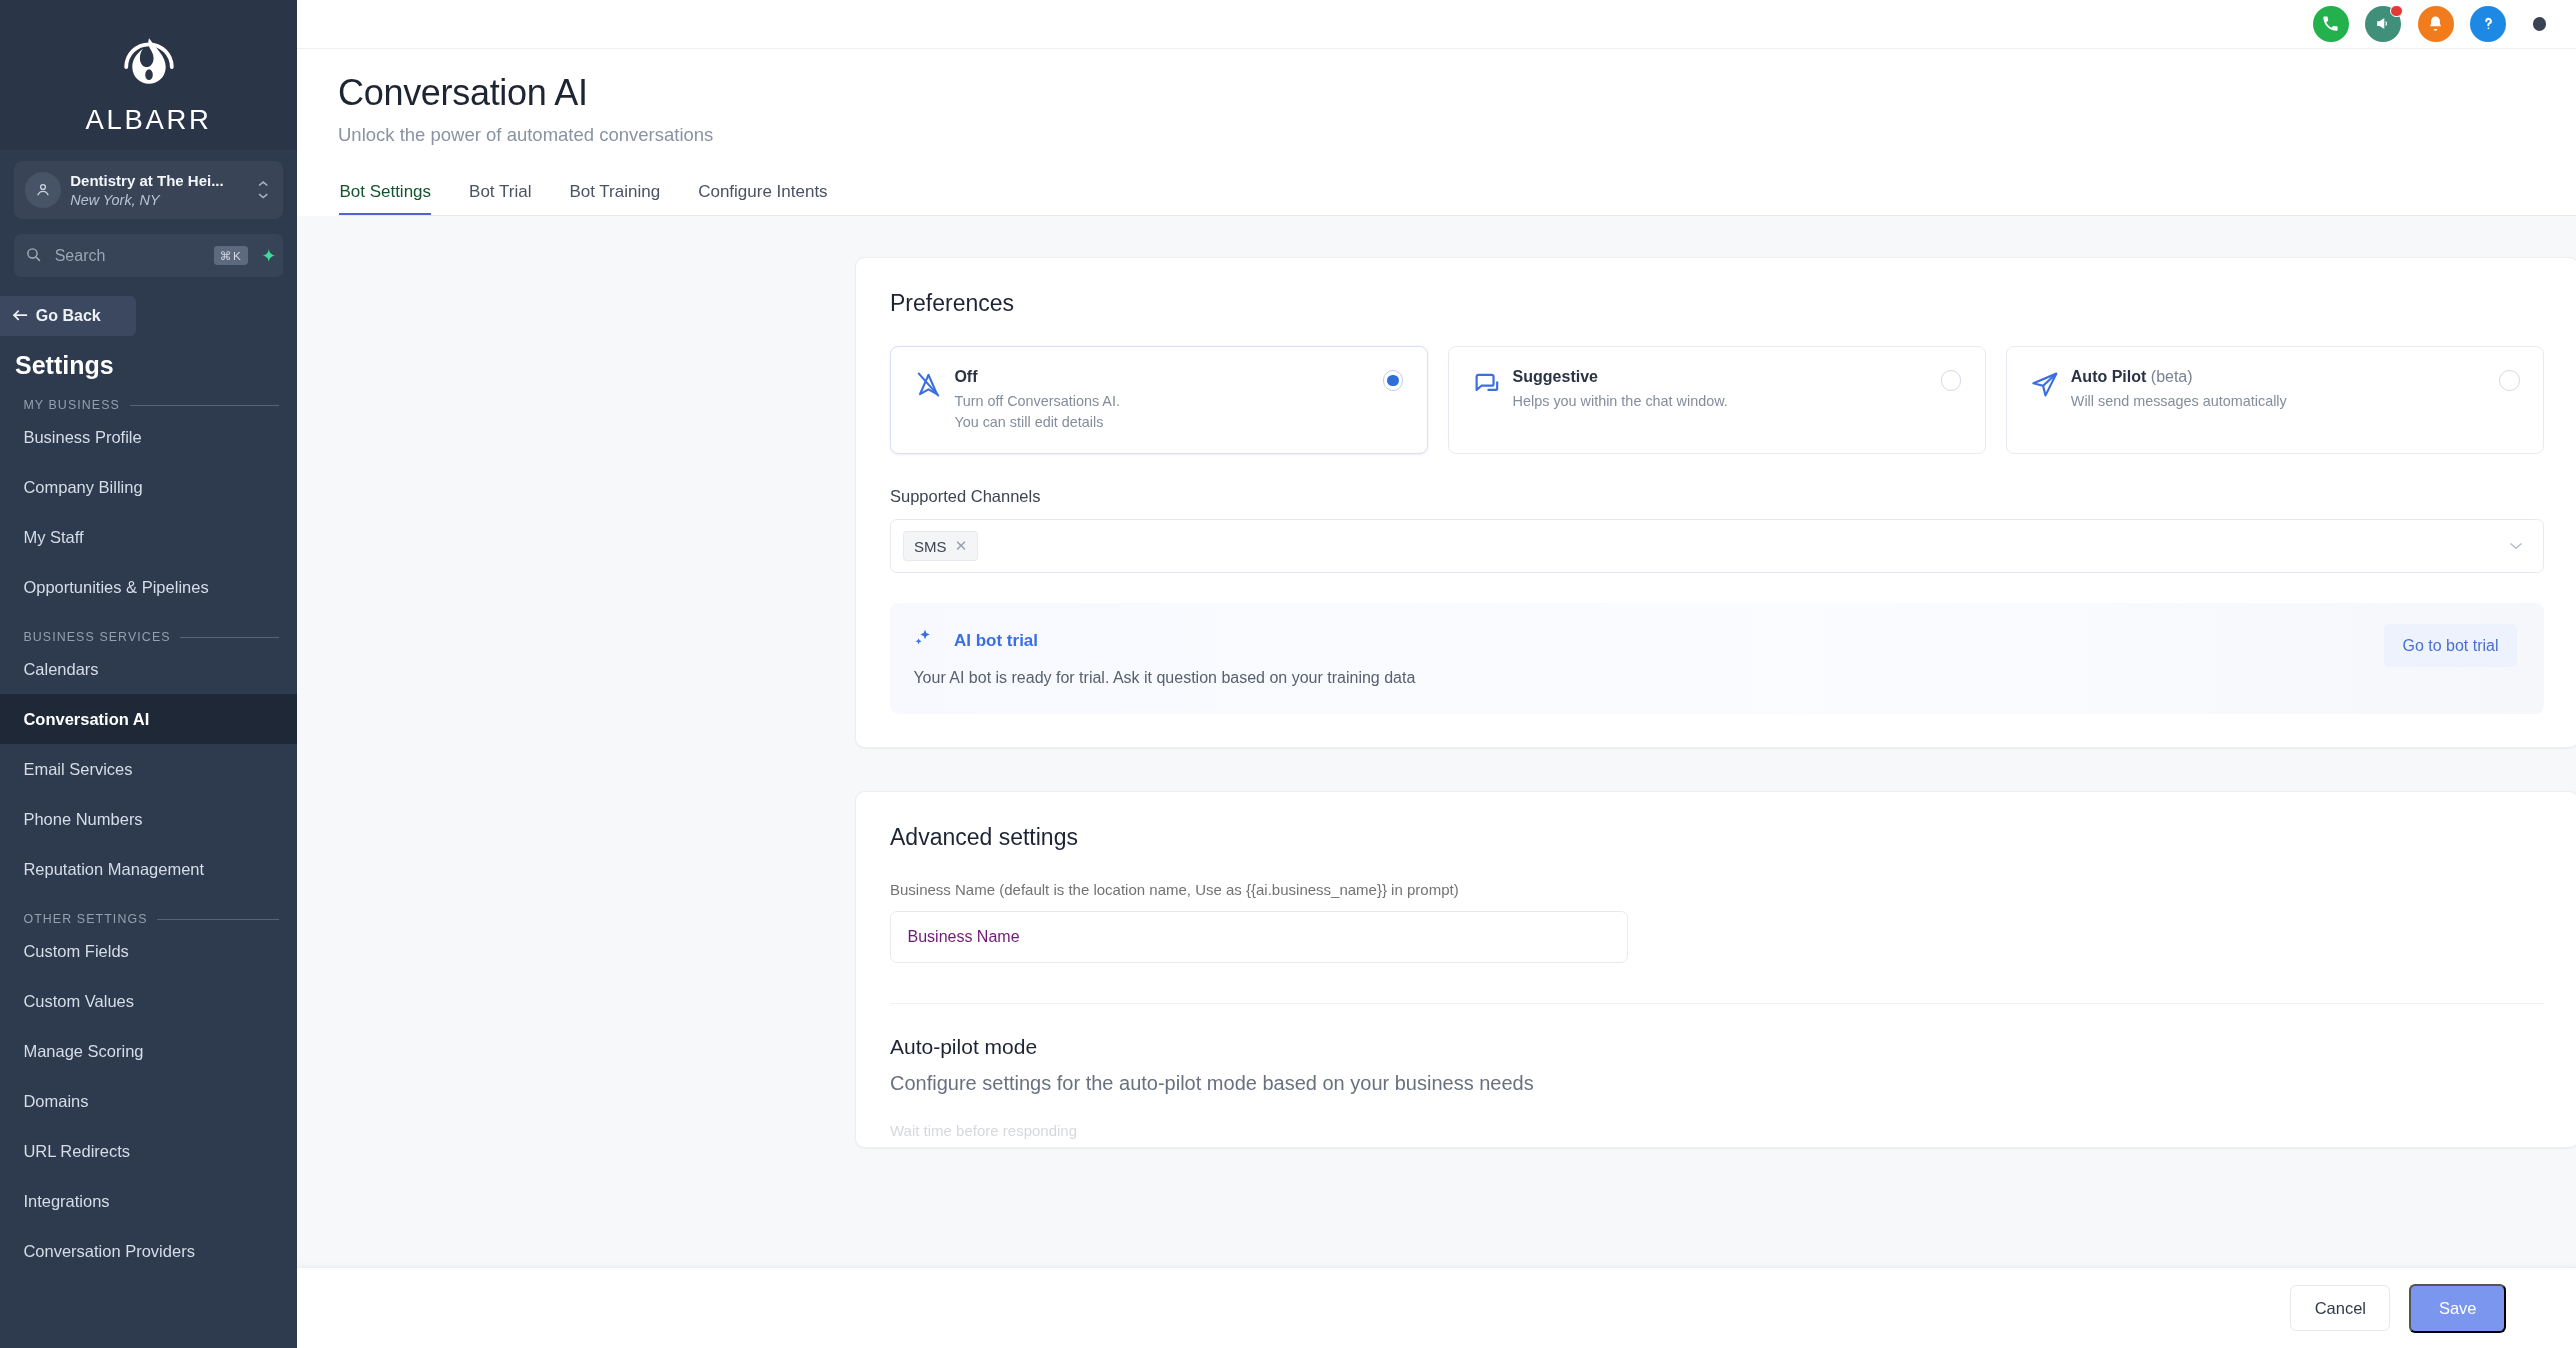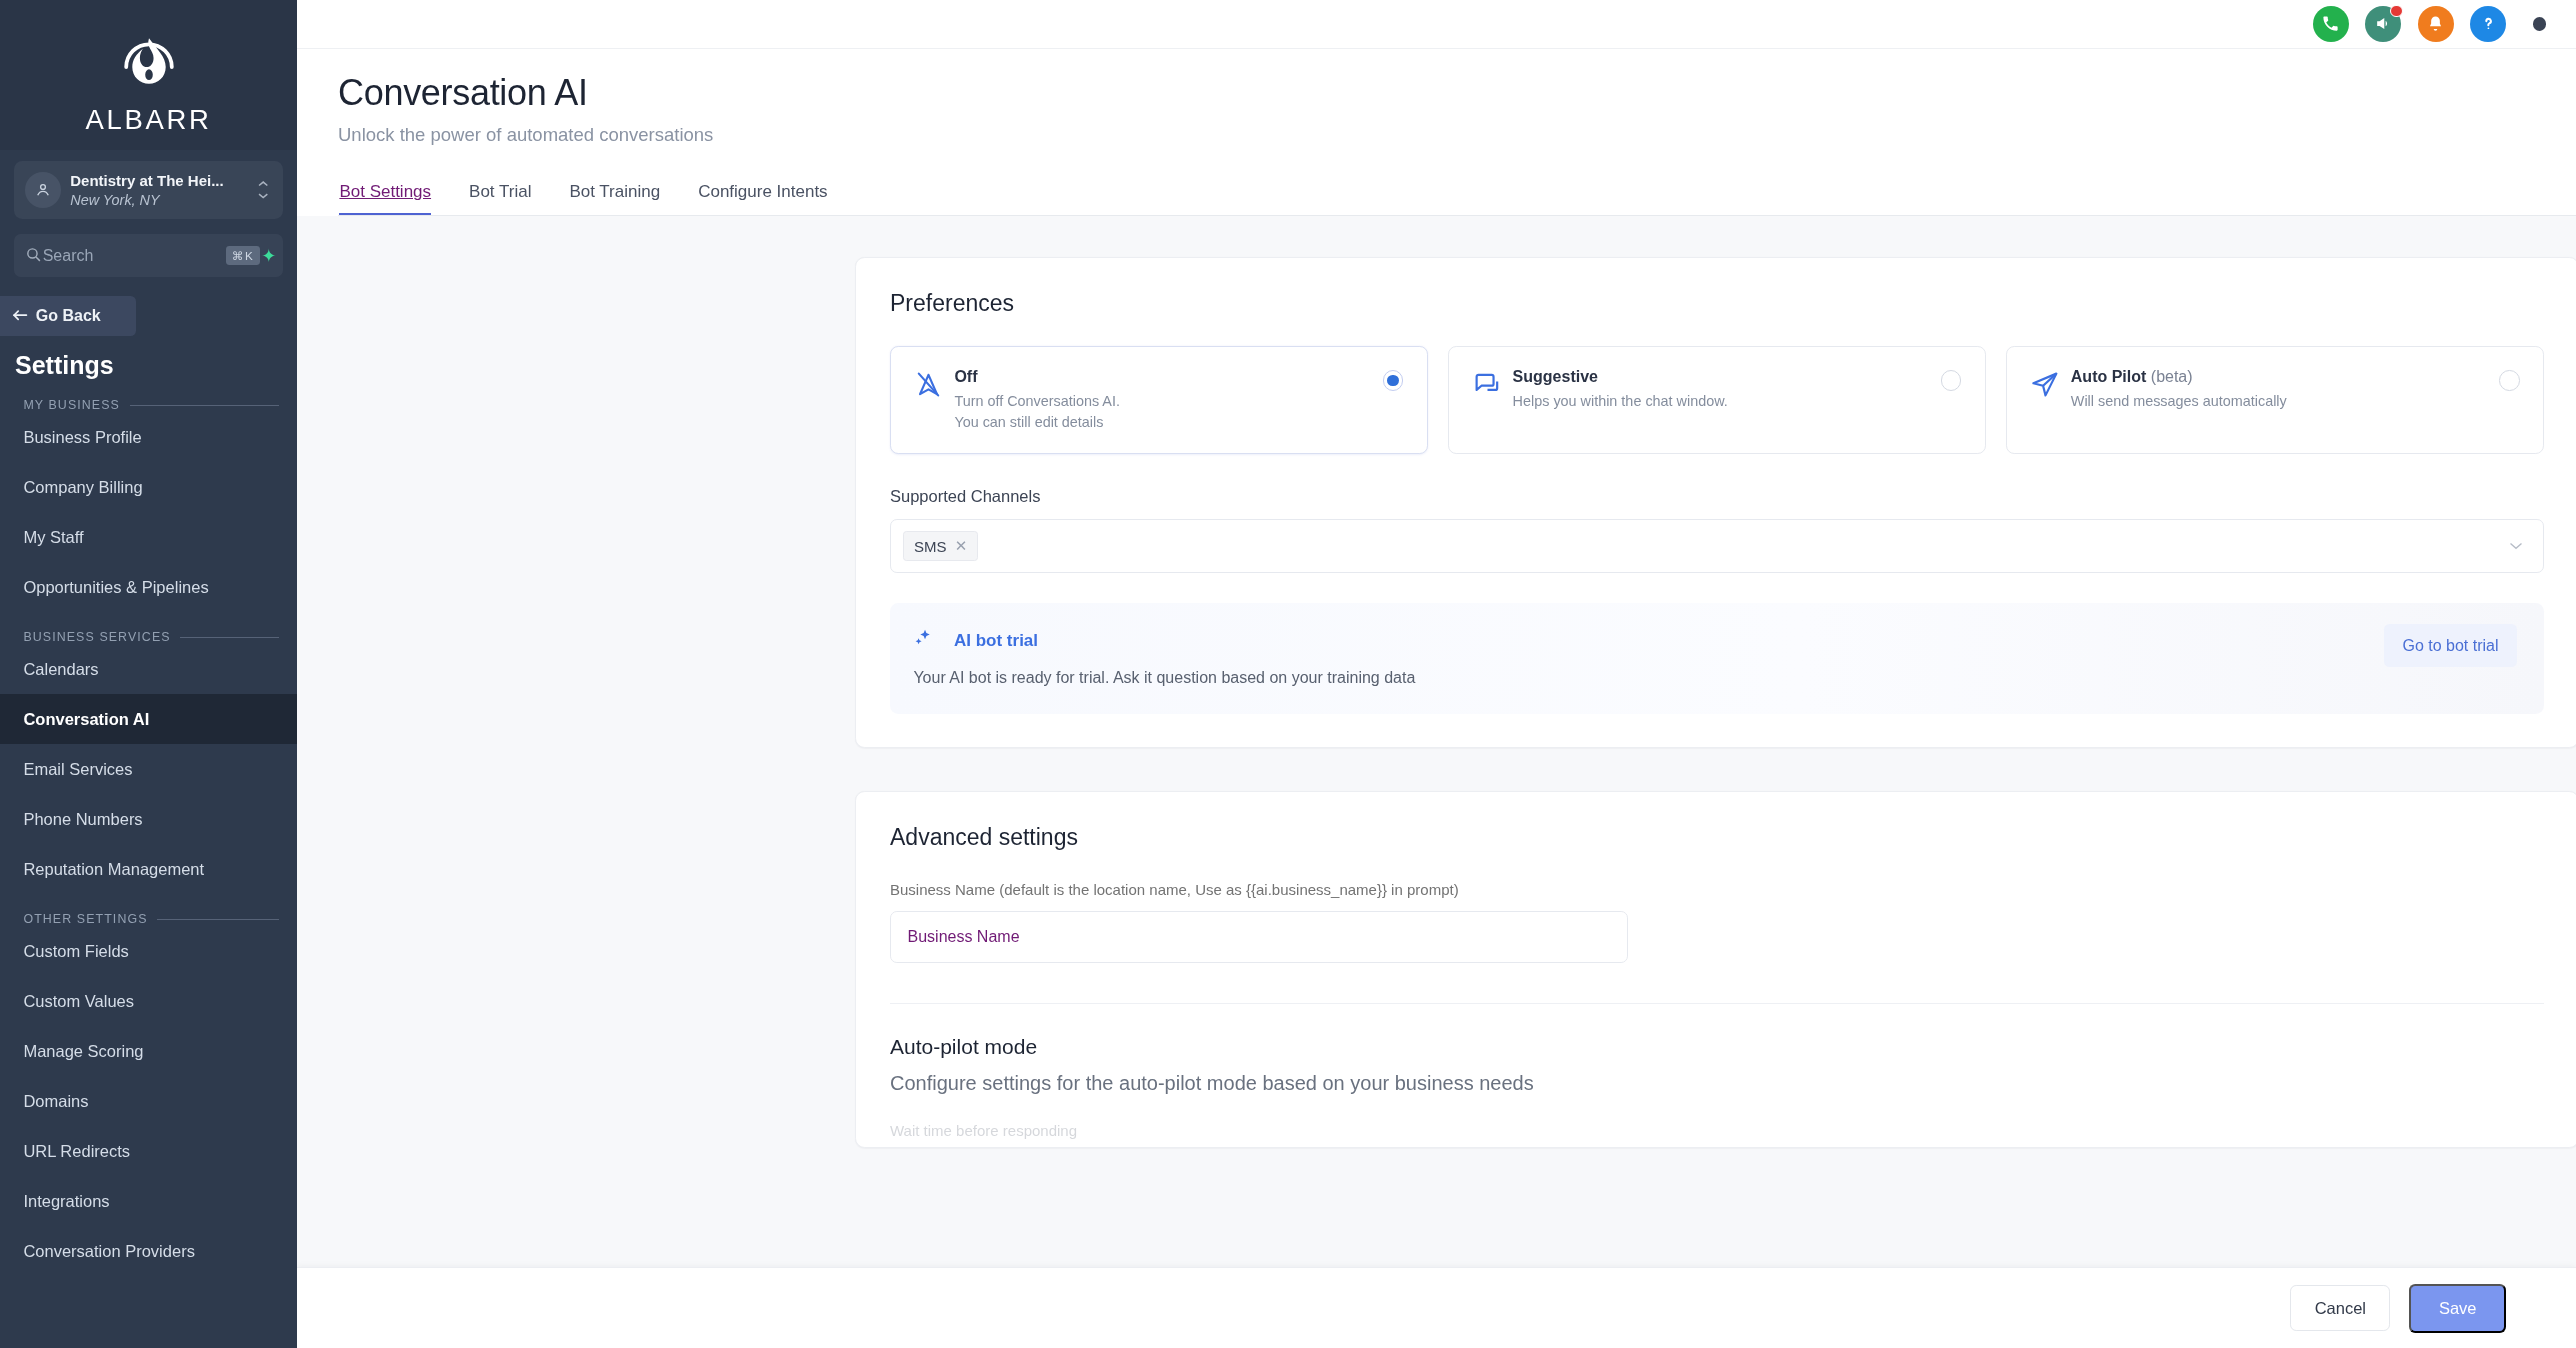--- a/index.html
+++ b/index.html
@@ -48,21 +48,21 @@
     font-size: 15px; font-weight: 700; color: #f2f5f9;
     white-space: nowrap; overflow: hidden; text-overflow: ellipsis;
   }
   .loc-sub { font-size: 14.4px; color: #b9c3d1; margin-top: 2.1px; font-style: italic; }
   .loc-caret { width: 19px; display: flex; flex-direction: column; gap: 4.1px; align-items: center; opacity: .75; }
 
   .search-row {
     margin: 15px 13.7px 0 13.7px;
     height: 43px; border-radius: 6.9px;
     background: #44506270;
-    display: flex; align-items: center; padding: 0 6.9px 0 11px; gap: 1px;
+    display: flex; align-items: center; padding: 0 6.9px 0 11px; gap: 13px;
   }
   .search-input-fake { flex: 1; font-size: 16px; color: #9aa6b7; }
   .kbd {
     background: #5d6a7e; color: #cfd8e4;
     font-size: 11.7px; border-radius: 3.4px;
     padding: 2.7px 6.2px; letter-spacing: 1.4px;
     font-family: "Liberation Sans", sans-serif;
   }
   .spark { color: #3ddc9a; font-size: 18px; line-height: 1; }
 
@@ -123,21 +123,21 @@
   .page-title { font-size: 36px; color: #1d2433; font-weight: 400; letter-spacing: -0.3px; }
   .page-sub { font-size: 18.5px; color: #8a93a3; margin-top: 9.6px; }
   .tabs {
     display: flex; gap: 38px; margin-top: 36px; padding-left: 1.4px;
     border-bottom: 0.7px solid #e7eaee;
   }
   .tab {
     font-size: 17px; color: #4a5263; padding-bottom: 11px;
     border-bottom: 2.7px solid transparent; white-space: nowrap;
   }
-  .tab.active { color: #701a75; border-bottom-color: #4f63d2; font-weight: 400; text-decoration: underline; }
+  .tab.active { color: #14532d; border-bottom-color: #4f63d2; font-weight: 400; }
 
   .scroll-area { padding: 41px 0 0 0; }
   .card {
     background: #ffffff; border: 0.7px solid #eceef2; border-radius: 9.6px;
     margin: 0 auto; width: 1724px; margin-left: 558px;
     box-shadow: 0 0.7px 1.4px rgba(16,24,40,.04);
   }
   .card.first { padding: 32px 34px 33px 34px; }
   .card.second { margin-top: 43px; padding: 32px 34px 0 34px; height: 357px; overflow: hidden; }
 

